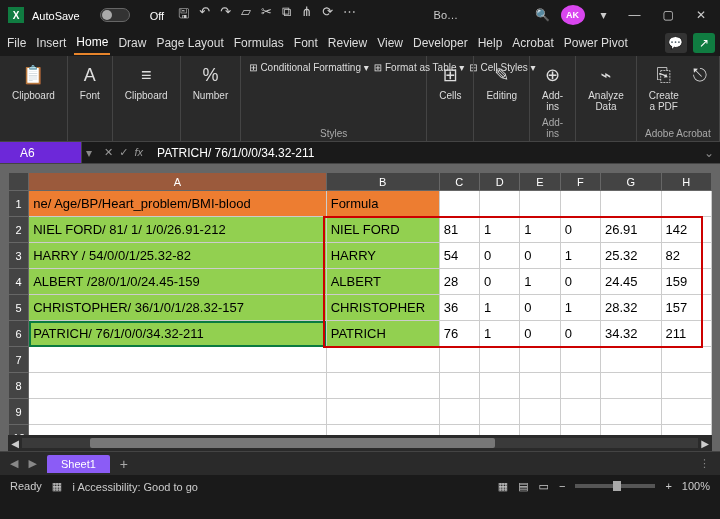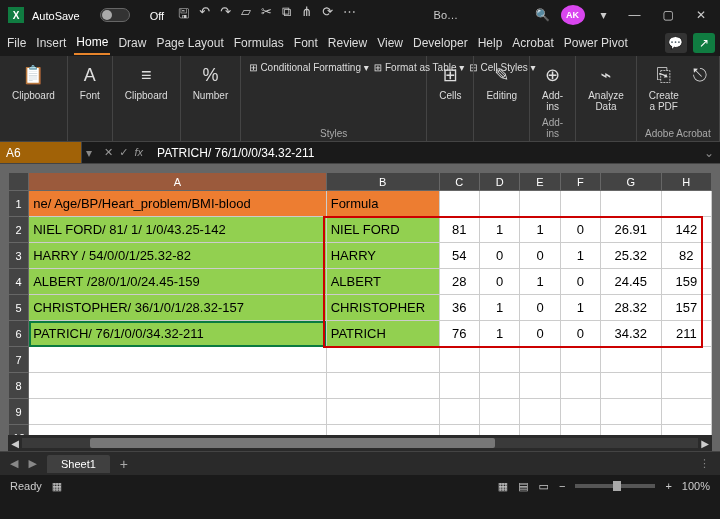--- a/index.html
+++ b/index.html
@@ -22,21 +22,21 @@
 .iconbox{width:22px;height:20px;background:#333;border-radius:3px;display:flex;align-items:center;justify-content:center}
 .sharebox{background:#107c41}
 .ribbon{height:86px;background:#2a2a2a;display:flex;border-bottom:1px solid #444}
 .rgroup{border-right:1px solid #444;padding:4px 8px 2px;display:flex;flex-direction:column;justify-content:space-between}
 .rgroup .top{display:flex;gap:6px;align-items:flex-start;flex:1}
 .rgroup .lbl{font-size:10px;color:#aaa;text-align:center;padding-top:2px}
 .bigbtn{display:flex;flex-direction:column;align-items:center;gap:2px;padding:2px 4px;color:#ddd;font-size:10px;text-align:center}
 .bigbtn .ic{font-size:18px;height:26px;display:flex;align-items:center}
 .smallrow{font-size:10px;color:#ddd;padding:2px 0;white-space:nowrap}
 .formula-row{height:22px;background:#1a1a1a;display:flex;align-items:center;border-bottom:1px solid #444}
-.namebox{width:82px;background:#a16207;color:#fff;border:none;padding:0 6px;font-size:12px;border-right:1px solid #444;height:100%}
+.namebox{width:82px;background:#6d28d9;color:#fff;border:none;padding:0 20px;font-size:12px;border-right:1px solid #444;height:100%}
 .fx-btns{display:flex;gap:6px;padding:0 8px;color:#999;font-size:11px}
 .fx-input{flex:1;background:#1a1a1a;border:none;color:#fff;padding:0 6px;font-size:12px}
 .sheet-area{background:#666;height:287px;display:flex;flex-direction:column}
 .sheet-pad{background:#fff;margin:8px 8px 0 8px;flex:1;position:relative;overflow:hidden}
 .grid{position:absolute;inset:0}
 table{border-collapse:collapse;width:100%;table-layout:fixed}
 th,td{border:1px solid #ccc;font-size:13px;color:#000;height:26px;padding:0 4px;overflow:hidden;white-space:nowrap;text-align:left;vertical-align:middle}
 th{background:#444;color:#fff;font-weight:normal;text-align:center;height:18px;font-size:11px;border:1px solid #666}
 th.corner{background:#444;width:20px}
 td.rowh{background:#444;color:#fff;text-align:center;width:20px;font-size:11px;border:1px solid #666}
@@ -44,27 +44,27 @@
 .hdr-orange{background:#ed7d31;color:#000000}
 .green{background:#92d050}
 .selcell{outline:2px solid #0a7b40;outline-offset:-2px}
 .redbox{position:absolute;border:2px solid #c00;pointer-events:none}
 .hscroll{height:16px;background:#2a2a2a;margin:0 8px;display:flex;align-items:center}
 .hscroll .arrow{width:14px;color:#ccc;text-align:center;font-size:10px}
 .hscroll .track{flex:1;background:#3a3a3a;height:10px;position:relative}
 .hscroll .thumb{position:absolute;left:10%;width:60%;height:100%;background:#777;border-radius:2px}
 .tabstrip{height:24px;background:#2a2a2a;display:flex;align-items:center;padding:0 10px;gap:10px;border-top:1px solid #444}
 .tabstrip .nav{color:#888;font-size:11px}
-.tab{background:#404040;color:#fff;padding:3px 14px;font-size:11px;border-radius:2px 2px 0 0}
+.tab{background:#8b5cf6;color:#fff;padding:3px 14px;font-size:11px;border-radius:2px 2px 0 0}
 .tab-add{color:#aaa;font-size:14px}
 .statusbar{height:22px;background:#1a1a1a;display:flex;align-items:center;padding:0 10px;font-size:11px;color:#ccc;gap:10px}
 .statusbar .spacer{flex:1}
 .zoom-track{width:80px;height:4px;background:#555;position:relative}
 .zoom-track::after{content:"";position:absolute;width:8px;height:10px;background:#aaa;left:38px;top:-3px}
-.num{text-align:center}
+.num{text-align:left}
 </style>
 </head>
 <body>
 
 <div class="titlebar">
   <div class="xl-icon">X</div>
   <div class="autosave">
     <span>AutoSave</span>
     <div class="toggle"></div>
     <span>Off</span>
@@ -253,21 +253,21 @@
               <td></td>
               <td></td>
               <td></td>
               <td></td>
               <td></td>
         </tr>
         </tbody>
           <tbody id="data-rows">
             <tr>
               <td class="rowh">2</td>
-    <td class="green">NIEL FORD/ 81/ 1/ 1/0/43.25-142</td>
+    <td class="green">NIEL FORD/ 81/ 1/ 1/0/26.91-212</td>
     <td class="green">NIEL FORD</td>
     <td class="num">81</td>
     <td class="num">1</td>
     <td class="num">1</td>
     <td class="num">0</td>
     <td class="num">26.91</td>
     <td class="num">142</td>
             </tr>
             <tr>
               <td class="rowh">3</td>
@@ -378,20 +378,21 @@
   <span class="nav">▶</span>
   <div class="tab">Sheet1</div>
   <span class="tab-add">+</span>
   <div style="flex:1"></div>
   <span class="nav">⋮</span>
 </div>
 
 <div class="statusbar">
   <span>Ready</span>
   <span>▦</span>
+  <span>ℹ <span>Accessibility: Good to go</span></span>
   <div class="spacer"></div>
   <span>▦</span>
   <span>▤</span>
   <span>▭</span>
   <span>−</span>
   <div class="zoom-track"></div>
   <span>+</span>
   <span>100%</span>
 </div>
 

